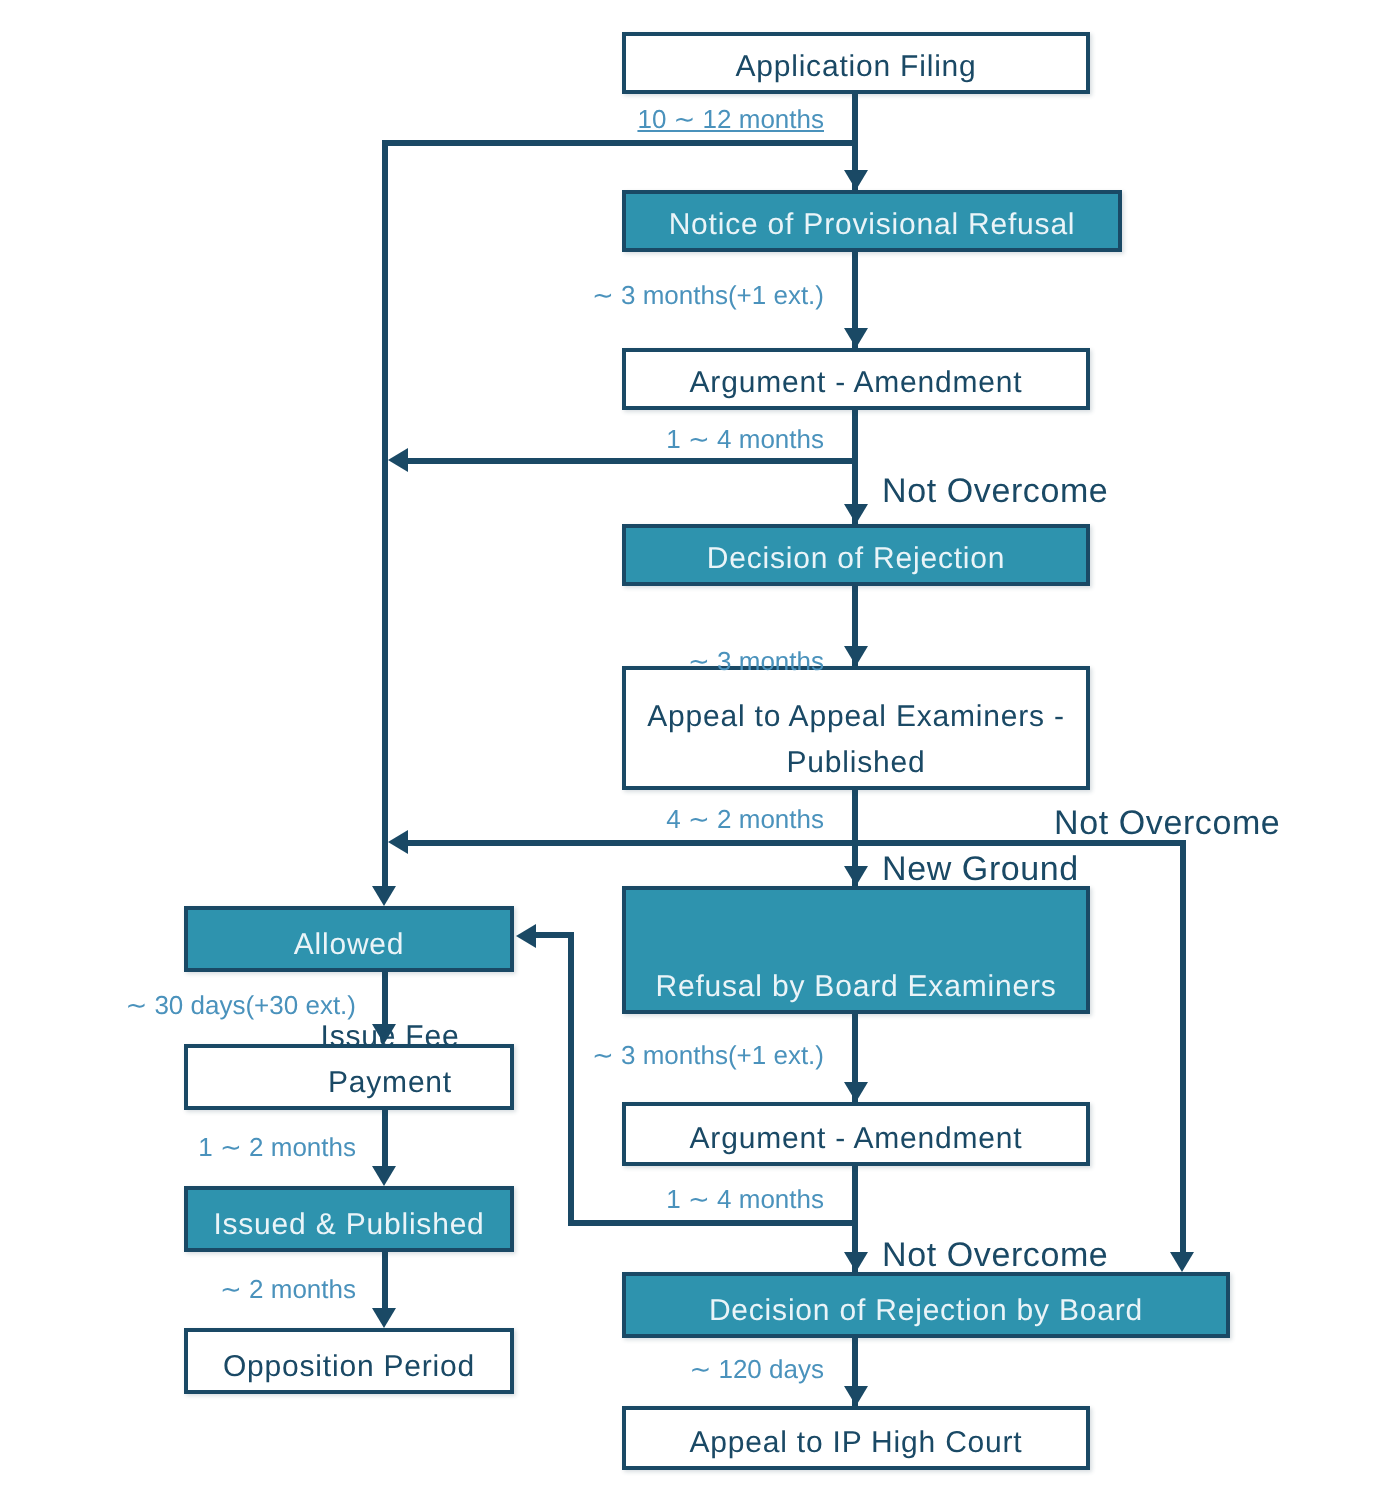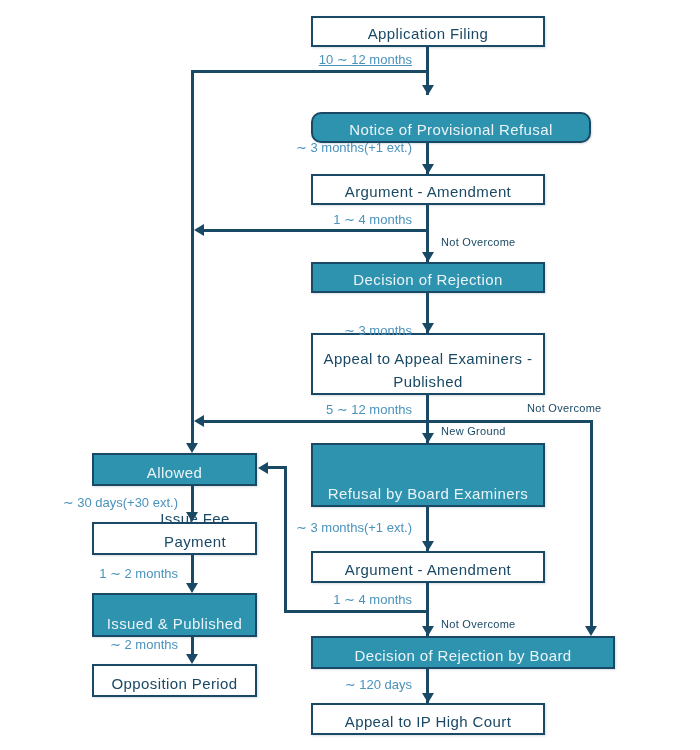--- a/index.html
+++ b/index.html
@@ -25,21 +25,21 @@
   .hline{height:3px;}
   .vline{width:3px;}
   .arrd{position:absolute;width:0;height:0;
     border-left:6px solid transparent;border-right:6px solid transparent;
     border-top:10px solid var(--navy);}
   .arrl{position:absolute;width:0;height:0;
     border-top:6px solid transparent;border-bottom:6px solid transparent;
     border-right:10px solid var(--navy);}
   .tlab{position:absolute;color:var(--blue);font-size:13px;text-align:right;width:120px;white-space:nowrap;}
   .tlab.left-col{text-align:right;}
-  .blab{position:absolute;color:var(--navy);font-size:11px;white-space:nowrap;letter-spacing:.3px;}
+  .blab{position:absolute;color:var(--navy);font-size:17px;white-space:nowrap;letter-spacing:.3px;}
 </style>
 </head>
 <body>
 
 <div id="canvas">
 
   <div class="vline" style="left:426px;top:47px;height:48px;"></div>
   <div class="vline" style="left:426px;top:126px;height:48px;"></div>
   <div class="vline" style="left:426px;top:205px;height:57px;"></div>
   <div class="vline" style="left:426px;top:293px;height:40px;"></div>
@@ -78,21 +78,21 @@
   <div class="arrd" style="left:422px;top:693px;"></div>
   <div class="arrd" style="left:186px;top:443px;"></div>
   <div class="arrd" style="left:186px;top:512px;"></div>
   <div class="arrd" style="left:186px;top:583px;"></div>
   <div class="arrd" style="left:186px;top:654px;"></div>
 
   <div class="box" style="left:311px;top:16px;width:234px;height:31px;">
     <span>Application Filing</span>
   </div>
 
-  <div class="box teal" style="left:311px;top:112px;width:280px;height:31px;border-radius:10px;">
+  <div class="box teal" style="left:311px;top:95px;width:250px;height:31px;">
     <span>Notice of Provisional Refusal</span>
   </div>
 
   <div class="box" style="left:311px;top:174px;width:234px;height:31px;">
     <span>Argument - Amendment</span>
   </div>
 
   <div class="box teal" style="left:311px;top:262px;width:234px;height:31px;">
     <span>Decision of Rejection</span>
   </div>
@@ -119,33 +119,33 @@
   </div>
 
   <div class="box teal" style="left:92px;top:453px;width:165px;height:33px;">
     <span>Allowed</span>
   </div>
 
   <div class="box" style="left:92px;top:522px;width:165px;height:33px;padding-left:41px;">
     <span>Issue Fee Payment</span>
   </div>
 
-  <div class="box teal" style="left:92px;top:593px;width:165px;height:44px;">
+  <div class="box teal" style="left:92px;top:593px;width:165px;height:33px;">
     <span>Issued &amp; Published</span>
   </div>
 
   <div class="box" style="left:92px;top:664px;width:165px;height:33px;">
     <span>Opposition Period</span>
   </div>
 
   <div class="tlab" style="left:292px;top:52px;text-decoration:underline;">10 ∼ 12 months</div>
   <div class="tlab" style="left:292px;top:140px;">∼ 3 months(+1 ext.)</div>
   <div class="tlab" style="left:292px;top:212px;">1 ∼ 4 months</div>
   <div class="tlab" style="left:292px;top:303px;margin-top:20px;">∼ 3 months</div>
-  <div class="tlab" style="left:292px;top:402px;">5 ∼ 12 months</div>
+  <div class="tlab" style="left:292px;top:402px;">4 ∼ 2 months</div>
   <div class="tlab" style="left:292px;top:520px;">∼ 3 months(+1 ext.)</div>
   <div class="tlab" style="left:292px;top:592px;">1 ∼ 4 months</div>
   <div class="tlab" style="left:292px;top:677px;">∼ 120 days</div>
   <div class="tlab left-col" style="left:58px;top:495px;">∼ 30 days(+30 ext.)</div>
   <div class="tlab left-col" style="left:58px;top:566px;">1 ∼ 2 months</div>
   <div class="tlab left-col" style="left:58px;top:637px;">∼ 2 months</div>
 
   <div class="blab" style="left:441px;top:236px;">Not Overcome</div>
   <div class="blab" style="left:527px;top:402px;">Not Overcome</div>
   <div class="blab" style="left:441px;top:425px;">New Ground</div>

